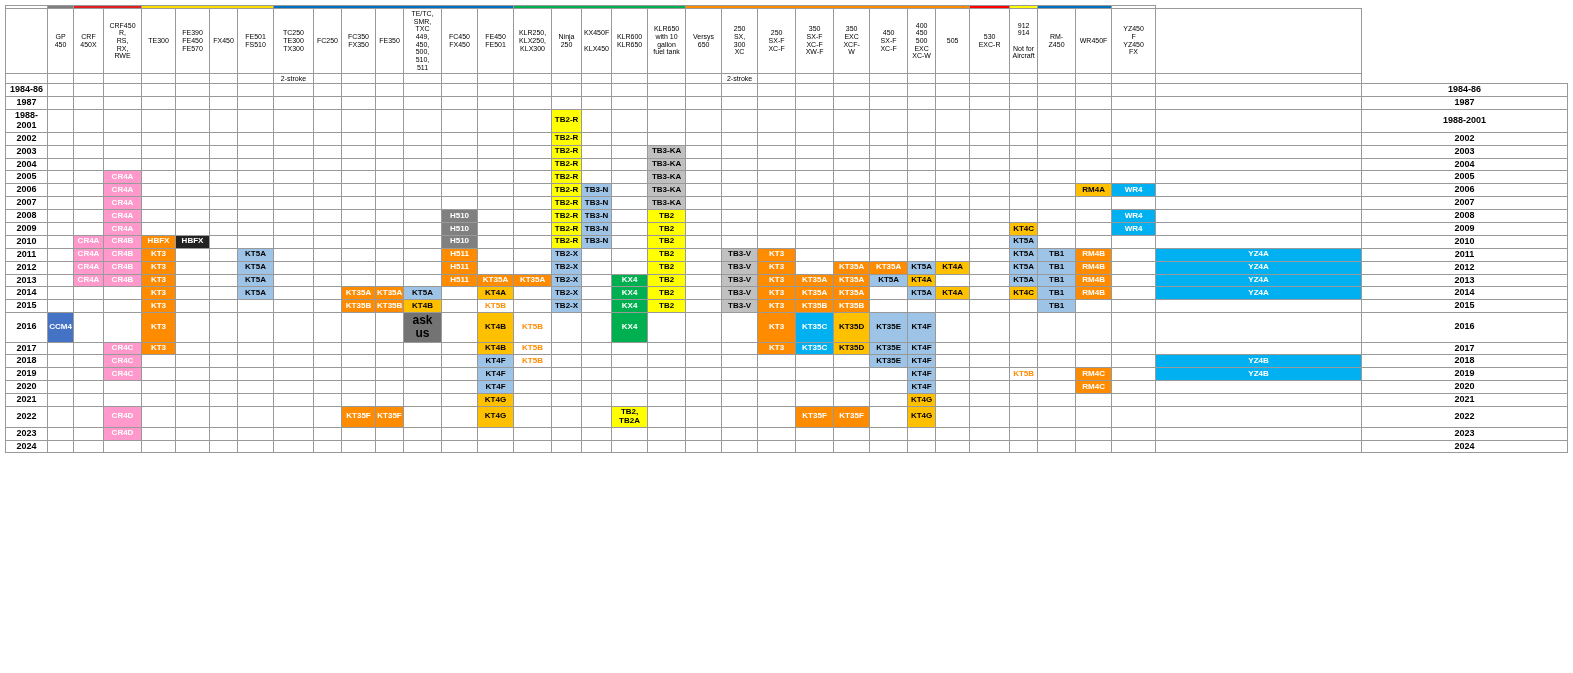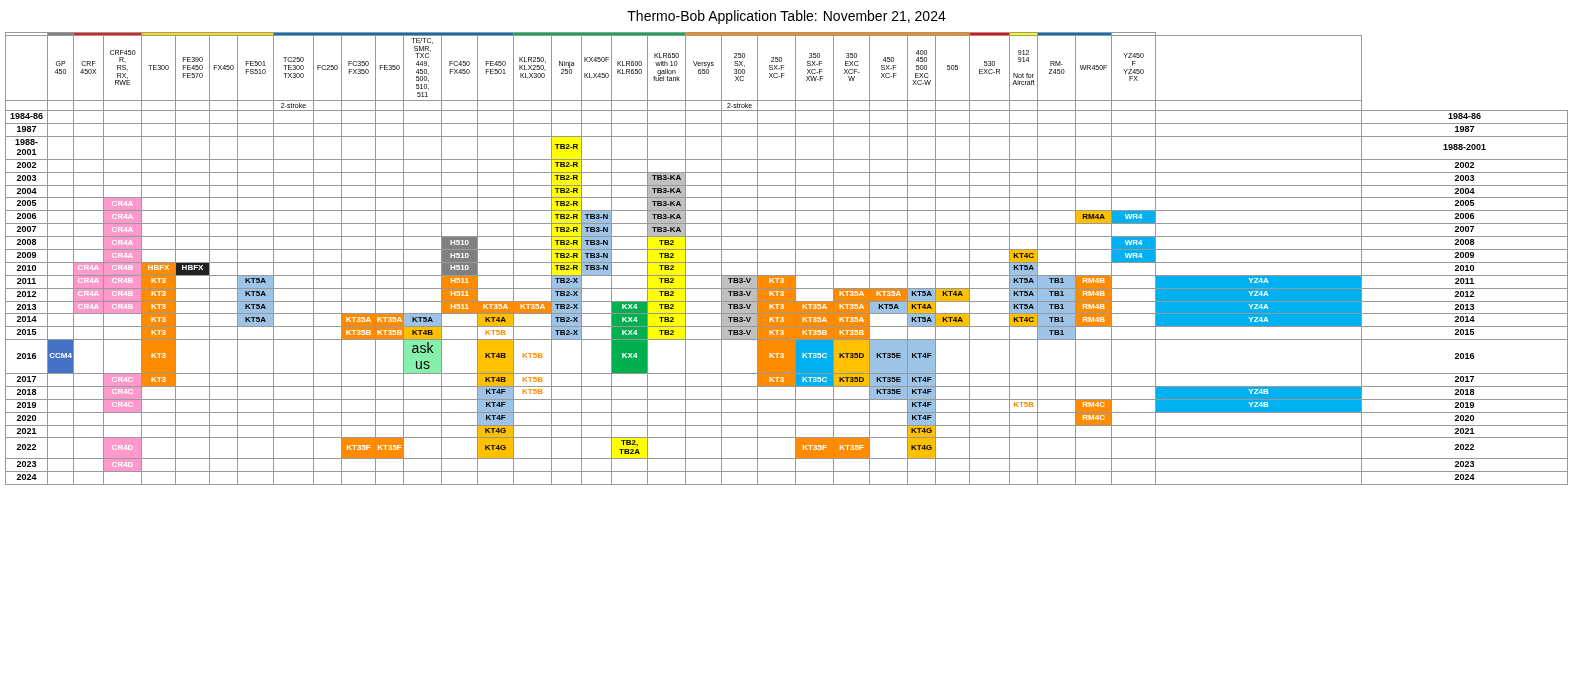--- a/index.html
+++ b/index.html
@@ -22,23 +22,20 @@
     .header-ktm { background: #ff8c00; color: #fff; font-weight: bold; }
     .header-rotax { background: #ff0000; color: #fff; font-weight: bold; font-size: 14px; }
     .header-suzuki { background: #ffff00; color: #000; font-weight: bold; }
     .header-yamaha { background: #0070c0; color: #fff; font-weight: bold; }
     
     .small-text { font-size: 7px; }
   </style>
 </head>
 <body>
 <div class="page-wrapper">
-  <div class="title">
-    <span>Thermo-Bob Application Table:</span>&nbsp;<span>November 21, 2024</span>
-  </div>
 
   <table>
 
     <colgroup>
       <col style="width:42px">
       <col style="width:26px">
 
       <col style="width:30px">
       <col style="width:38px">
 
@@ -801,21 +798,21 @@
           <td style="background-color: rgb(255, 255, 255);"></td>
           <td style="background-color: rgb(255, 255, 255);"></td>
           <td style="background-color: rgb(255, 140, 0); font-weight: bold; font-size: 8px; color: rgb(255, 255, 255);">KT3</td>
           <td style="background-color: rgb(255, 255, 255);"></td>
           <td style="background-color: rgb(255, 255, 255);"></td>
           <td style="background-color: rgb(255, 255, 255);"></td>
           <td style="background-color: rgb(255, 255, 255);"></td>
           <td style="background-color: rgb(255, 255, 255);"></td>
           <td style="background-color: rgb(255, 255, 255);"></td>
           <td style="background-color: rgb(255, 255, 255);"></td>
-          <td style="background-color: #86efac; font-weight: normal; font-size: 14px; color: rgb(0, 0, 0);">ask us</td>
+          <td style="background-color: #737373; font-weight: bold; font-size: 12px; color: rgb(0, 0, 0);">ask us</td>
           <td style="background-color: rgb(255, 255, 255);"></td>
           <td style="background-color: rgb(255, 192, 0); font-weight: bold; font-size: 8px; color: rgb(0, 0, 0);">KT4B</td>
           <td style="background-color: transparent; font-weight: bold; font-size: 8px; color: rgb(255, 140, 0);">KT5B</td>
           <td style="background-color: rgb(255, 255, 255);"></td>
           <td style="background-color: rgb(255, 255, 255);"></td>
           <td style="background-color: rgb(0, 176, 80); font-weight: bold; font-size: 8px; color: rgb(255, 255, 255);">KX4</td>
           <td style="background-color: rgb(255, 255, 255);"></td>
           <td style="background-color: rgb(255, 255, 255);"></td>
           <td style="background-color: rgb(255, 255, 255);"></td>
           <td style="background-color: rgb(255, 140, 0); font-weight: bold; font-size: 8px; color: rgb(255, 255, 255);">KT3</td>

